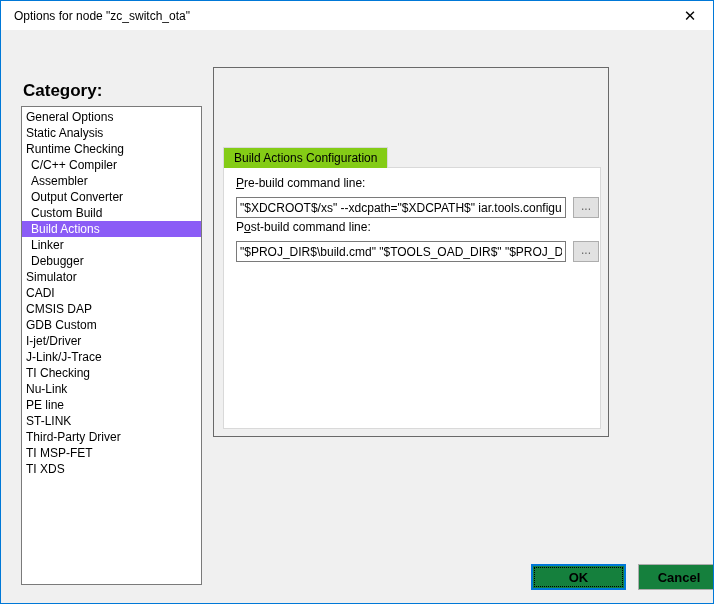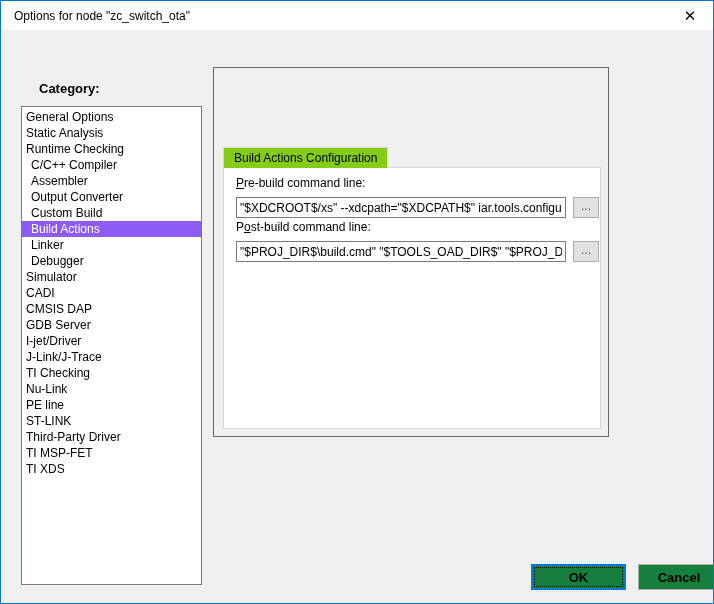--- a/index.html
+++ b/index.html
@@ -18,21 +18,21 @@
     position:absolute; left:13px; top:0; line-height:30px; font-size:12px; color:#000;
     white-space:nowrap;
   }
   .close-btn {
     position:absolute; right:0; top:0; width:46px; height:30px;
     display:flex; align-items:center; justify-content:center;
     font-size:15px; font-weight:300; color:#000; cursor:default;
   }
 
   .category-label {
-    position:absolute; left:38px; top:80px; font-size:13px; font-weight:bold;
+    position:absolute; left:22px; top:80px; font-size:17px; font-weight:bold;
   }
   .listbox {
     position:absolute; left:20px; top:105px; width:181px; height:479px;
     background:#fff; border:1px solid #7a7a7a; padding-top:2px; overflow:hidden;
   }
   .list-item {
     height:16px; line-height:16px; font-size:12px; white-space:nowrap;
     padding-left:4px; cursor:default;
   }
   .list-item.indent-1 { padding-left:9px; }
@@ -97,21 +97,21 @@
       <div class="list-item indent-1">C/C++ Compiler</div>
       <div class="list-item indent-1">Assembler</div>
       <div class="list-item indent-1">Output Converter</div>
       <div class="list-item indent-1">Custom Build</div>
       <div class="list-item indent-1 selected">Build Actions</div>
       <div class="list-item indent-1">Linker</div>
       <div class="list-item indent-1">Debugger</div>
       <div class="list-item indent-2">Simulator</div>
       <div class="list-item indent-2">CADI</div>
       <div class="list-item indent-2">CMSIS DAP</div>
-      <div class="list-item indent-2">GDB Server</div>
+      <div class="list-item indent-2">GDB Custom</div>
       <div class="list-item indent-2">I-jet/Driver</div>
       <div class="list-item indent-2">J-Link/J-Trace</div>
       <div class="list-item indent-2">TI Checking</div>
       <div class="list-item indent-2">Nu-Link</div>
       <div class="list-item indent-2">PE line</div>
       <div class="list-item indent-2">ST-LINK</div>
       <div class="list-item indent-2">Third-Party Driver</div>
       <div class="list-item indent-2">TI MSP-FET</div>
       <div class="list-item indent-2">TI XDS</div>
     </div>

